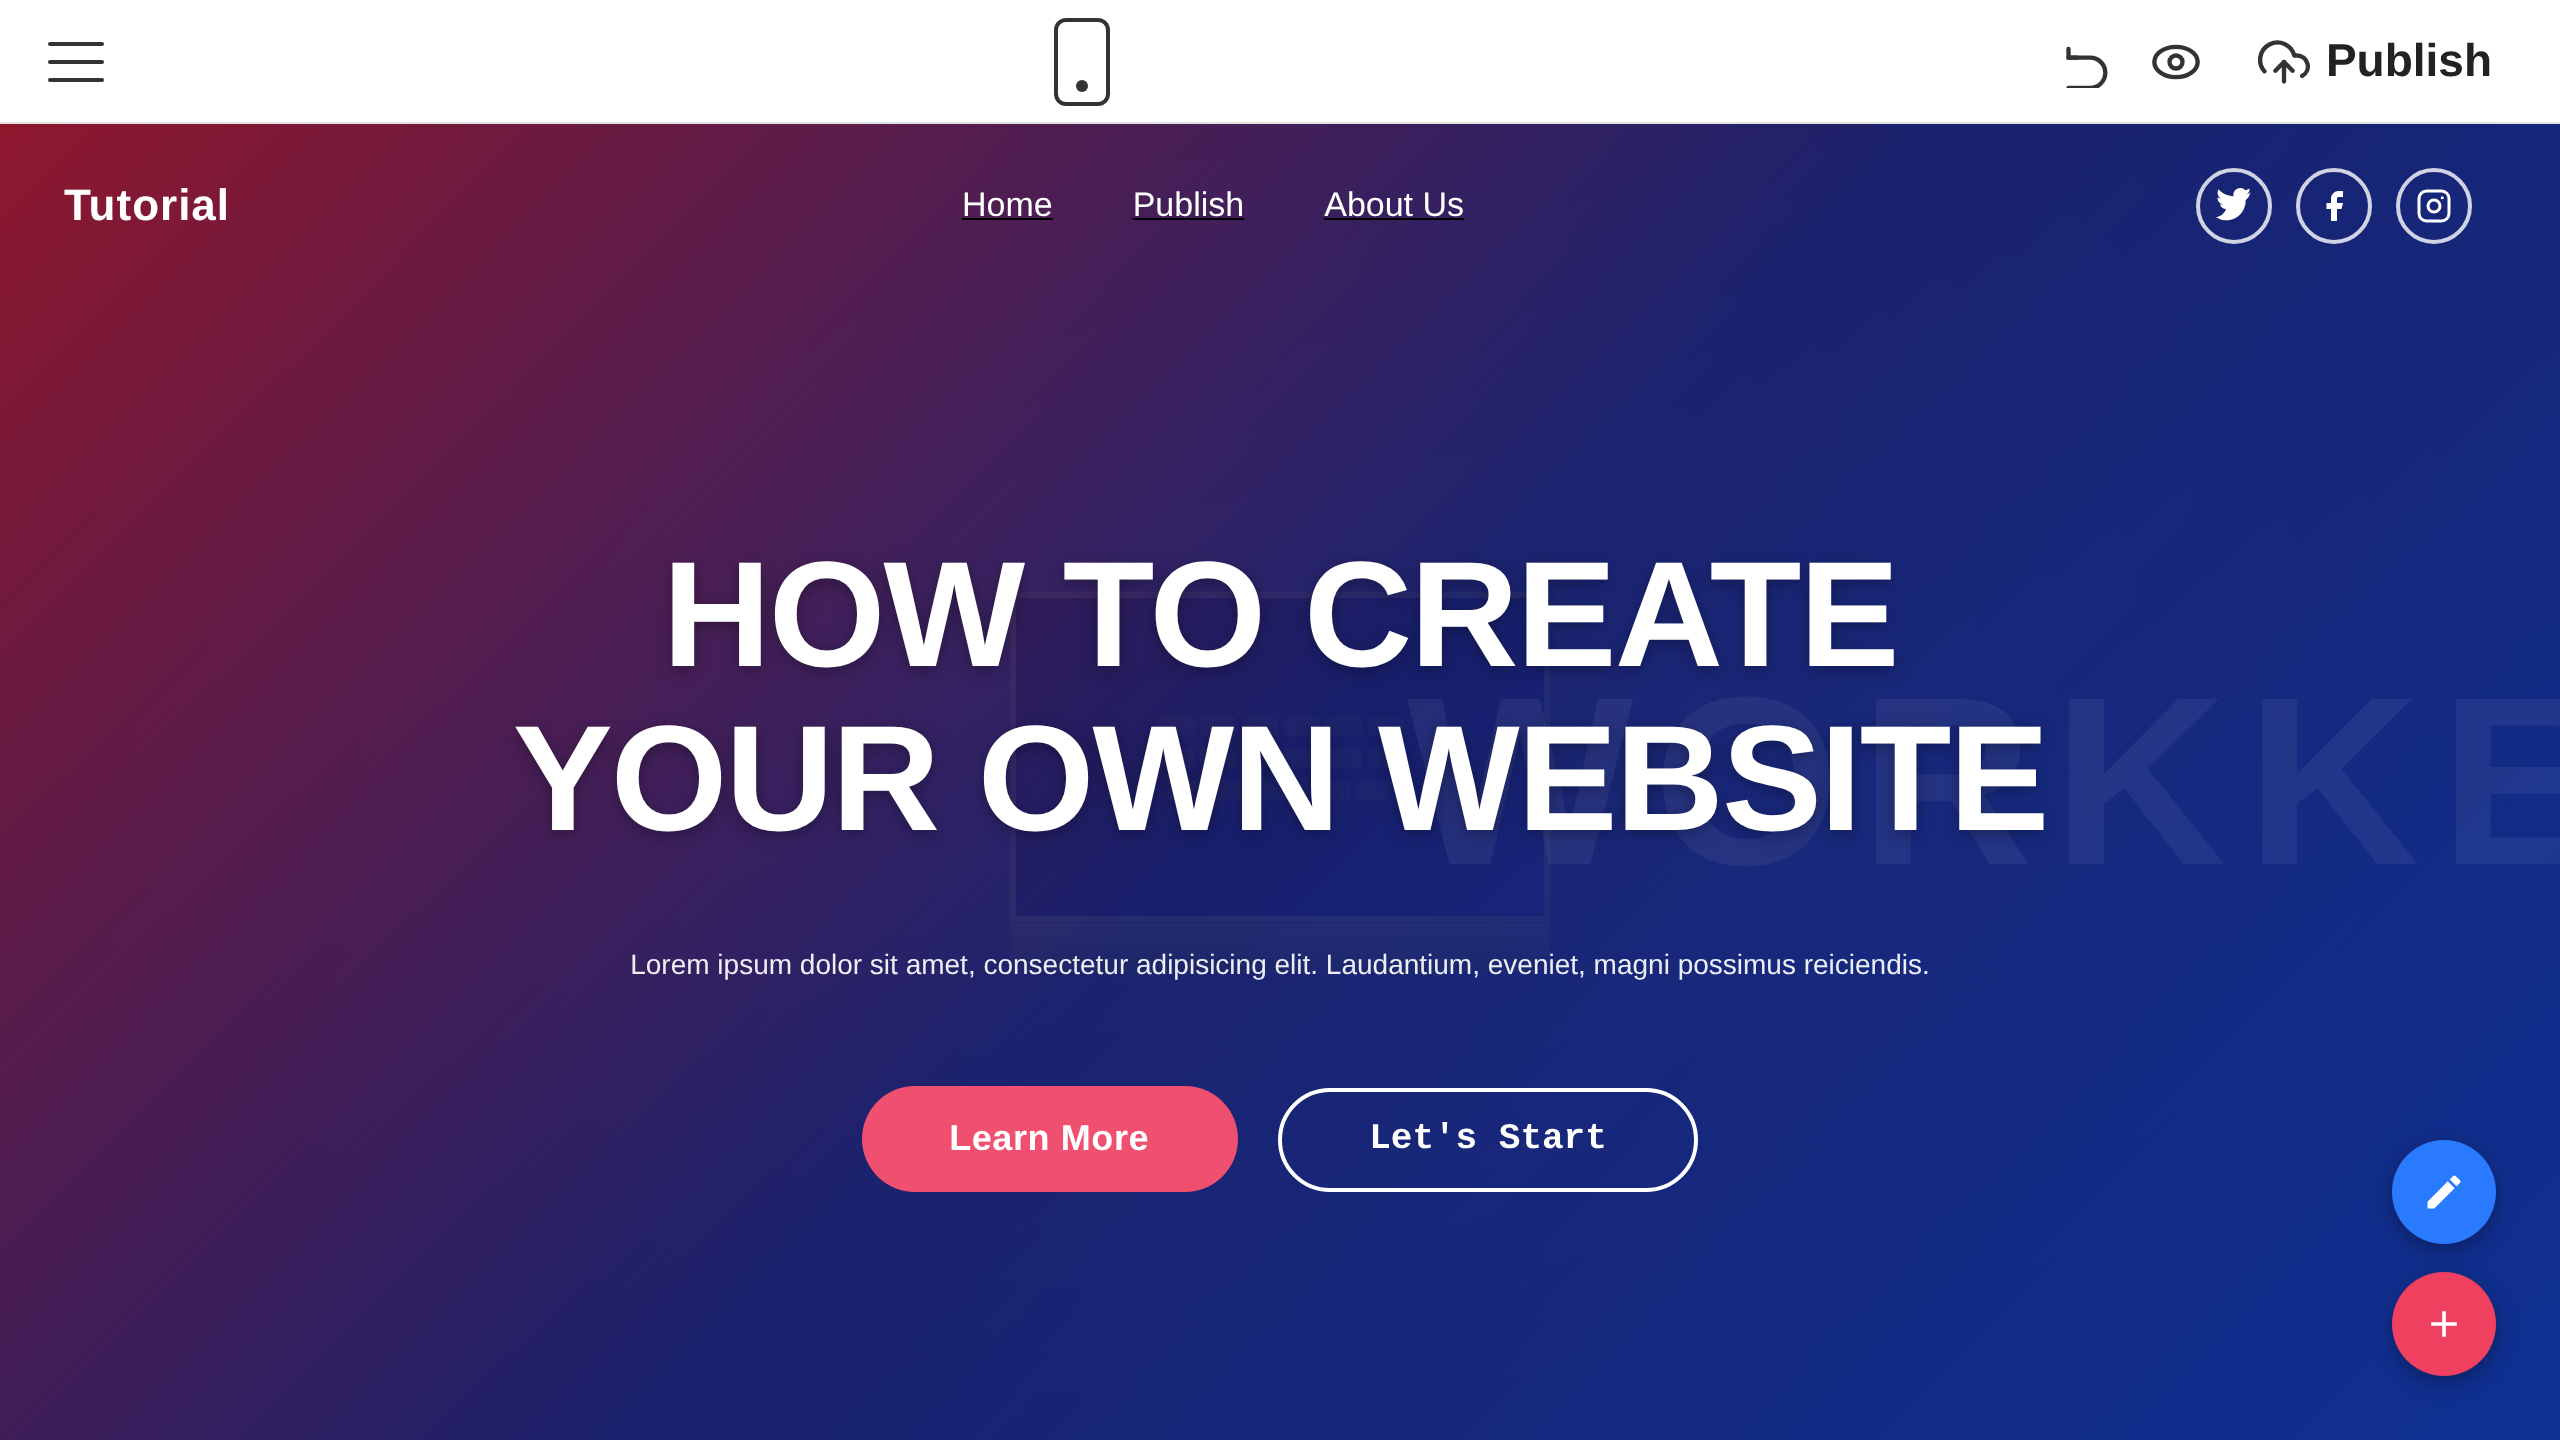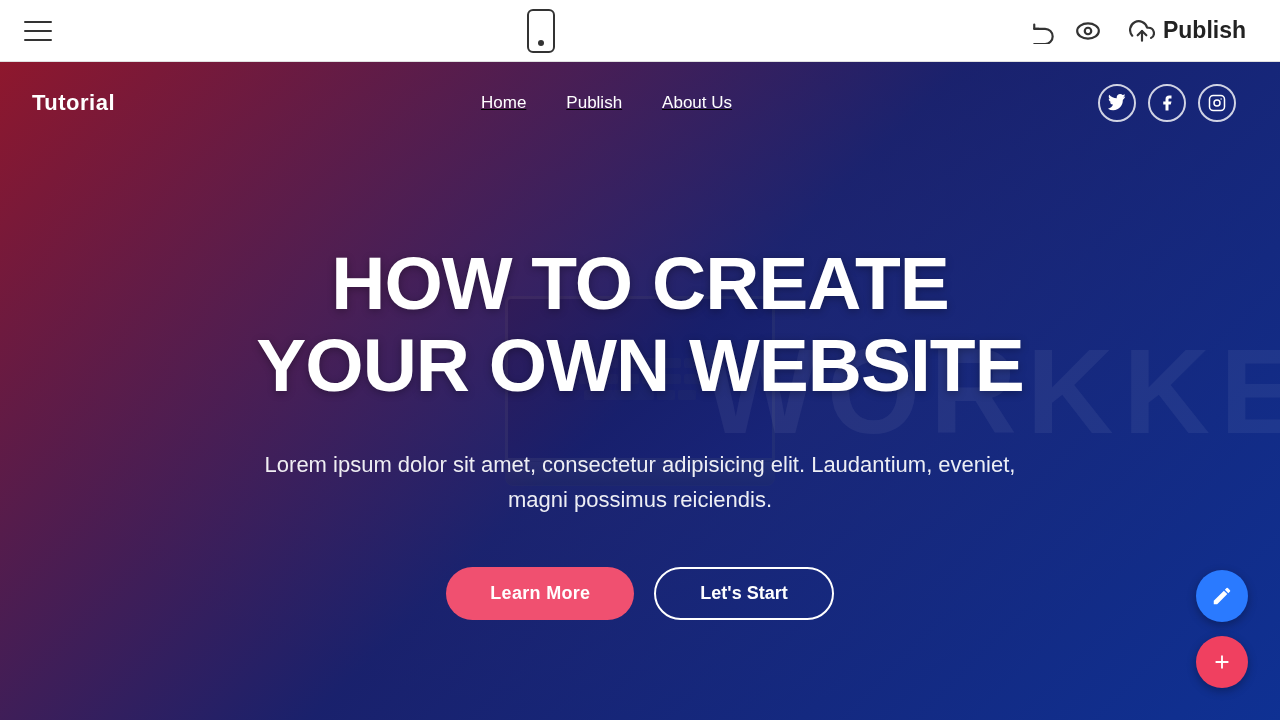--- a/index.html
+++ b/index.html
@@ -182,21 +182,21 @@
       font-size: 75px;
       font-weight: 900;
       line-height: 1.1;
       letter-spacing: -1px;
       text-transform: uppercase;
       margin-bottom: 40px;
       text-shadow: 0 2px 8px rgba(0,0,0,0.3);
     }
     #hero-subtitle {
       color: rgba(255,255,255,0.92);
-      font-size: 22px;
+      font-size: 14px;
       line-height: 1.6;
       max-width: 780px;
       margin-bottom: 50px;
     }
     #hero-buttons {
       display: flex; gap: 20px; align-items: center;
     }
     .btn-learn-more {
       background: #f05070;
       color: #fff;
@@ -210,20 +210,21 @@
     }
     .btn-lets-start {
       background: transparent;
       color: #fff;
       border: 2.5px solid #fff;
       border-radius: 40px;
       padding: 14px 44px;
       font-size: 18px;
       font-weight: 600;
       cursor: pointer;
+      font-family: Liberation Mono, monospace;
     }
 
     
     #fab-area {
       position: absolute;
       bottom: 32px;
       right: 32px;
       display: flex;
       flex-direction: column;
       gap: 14px;

